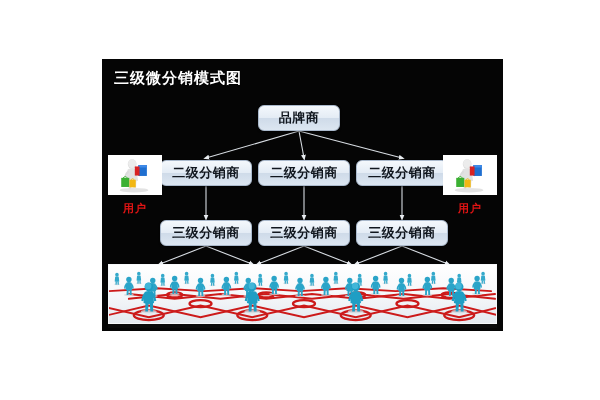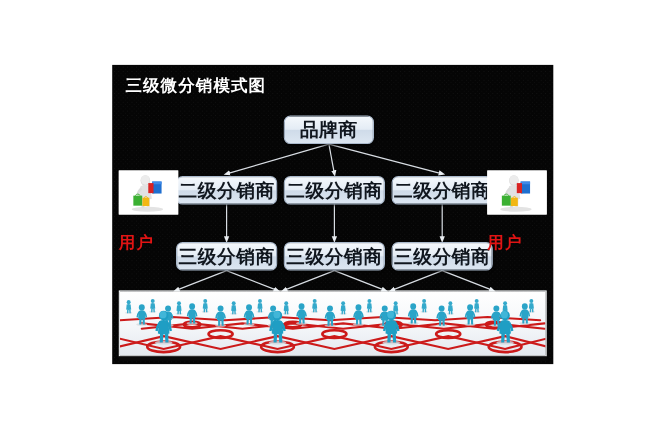--- a/index.html
+++ b/index.html
@@ -56,21 +56,21 @@
     position: absolute;
     box-sizing: border-box;
     height: 26px;
     border-radius: 6px;
     background: linear-gradient(to bottom, #f4f8fc 0%, #e4ecf5 48%, #cfdbe9 52%, #dce6f1 100%);
     border: 1px solid #aab9cc;
     box-shadow: 0 1px 2px rgba(0,0,0,0.55);
     display: flex;
     align-items: center;
     justify-content: center;
-    font-size: 17px;
+    font-size: 13px;
     font-weight: bold;
     color: #10161e;
     white-space: nowrap;
     z-index: 6;
     letter-spacing: 0.5px;
   }
 
   #node-brand   { left: 156px; top:  46px; width: 82px; }
 
   #node-l2-1 { left:  58px; top: 101px; width: 92px; }
@@ -100,23 +100,23 @@
   .user-photo {
     position: relative;
     width: 54px;
     height: 40px;
     background: #ffffff;
     border: 1px solid #ffffff;
     box-sizing: border-box;
     overflow: hidden;
   }
   .user-label {
-    margin-top: 16px;
-    text-align: left;
-    font-size: 15px;
+    margin-top: 6px;
+    text-align: center;
+    font-size: 11px;
     font-weight: bold;
     color: #e01414;
     letter-spacing: 1px;
   }
   #user-left  { left:  6px; top: 96px; }
   #user-right { left: 341px; top: 96px; }
 
   
   .user-photo svg { display: block; width: 100%; height: 100%; }
 

